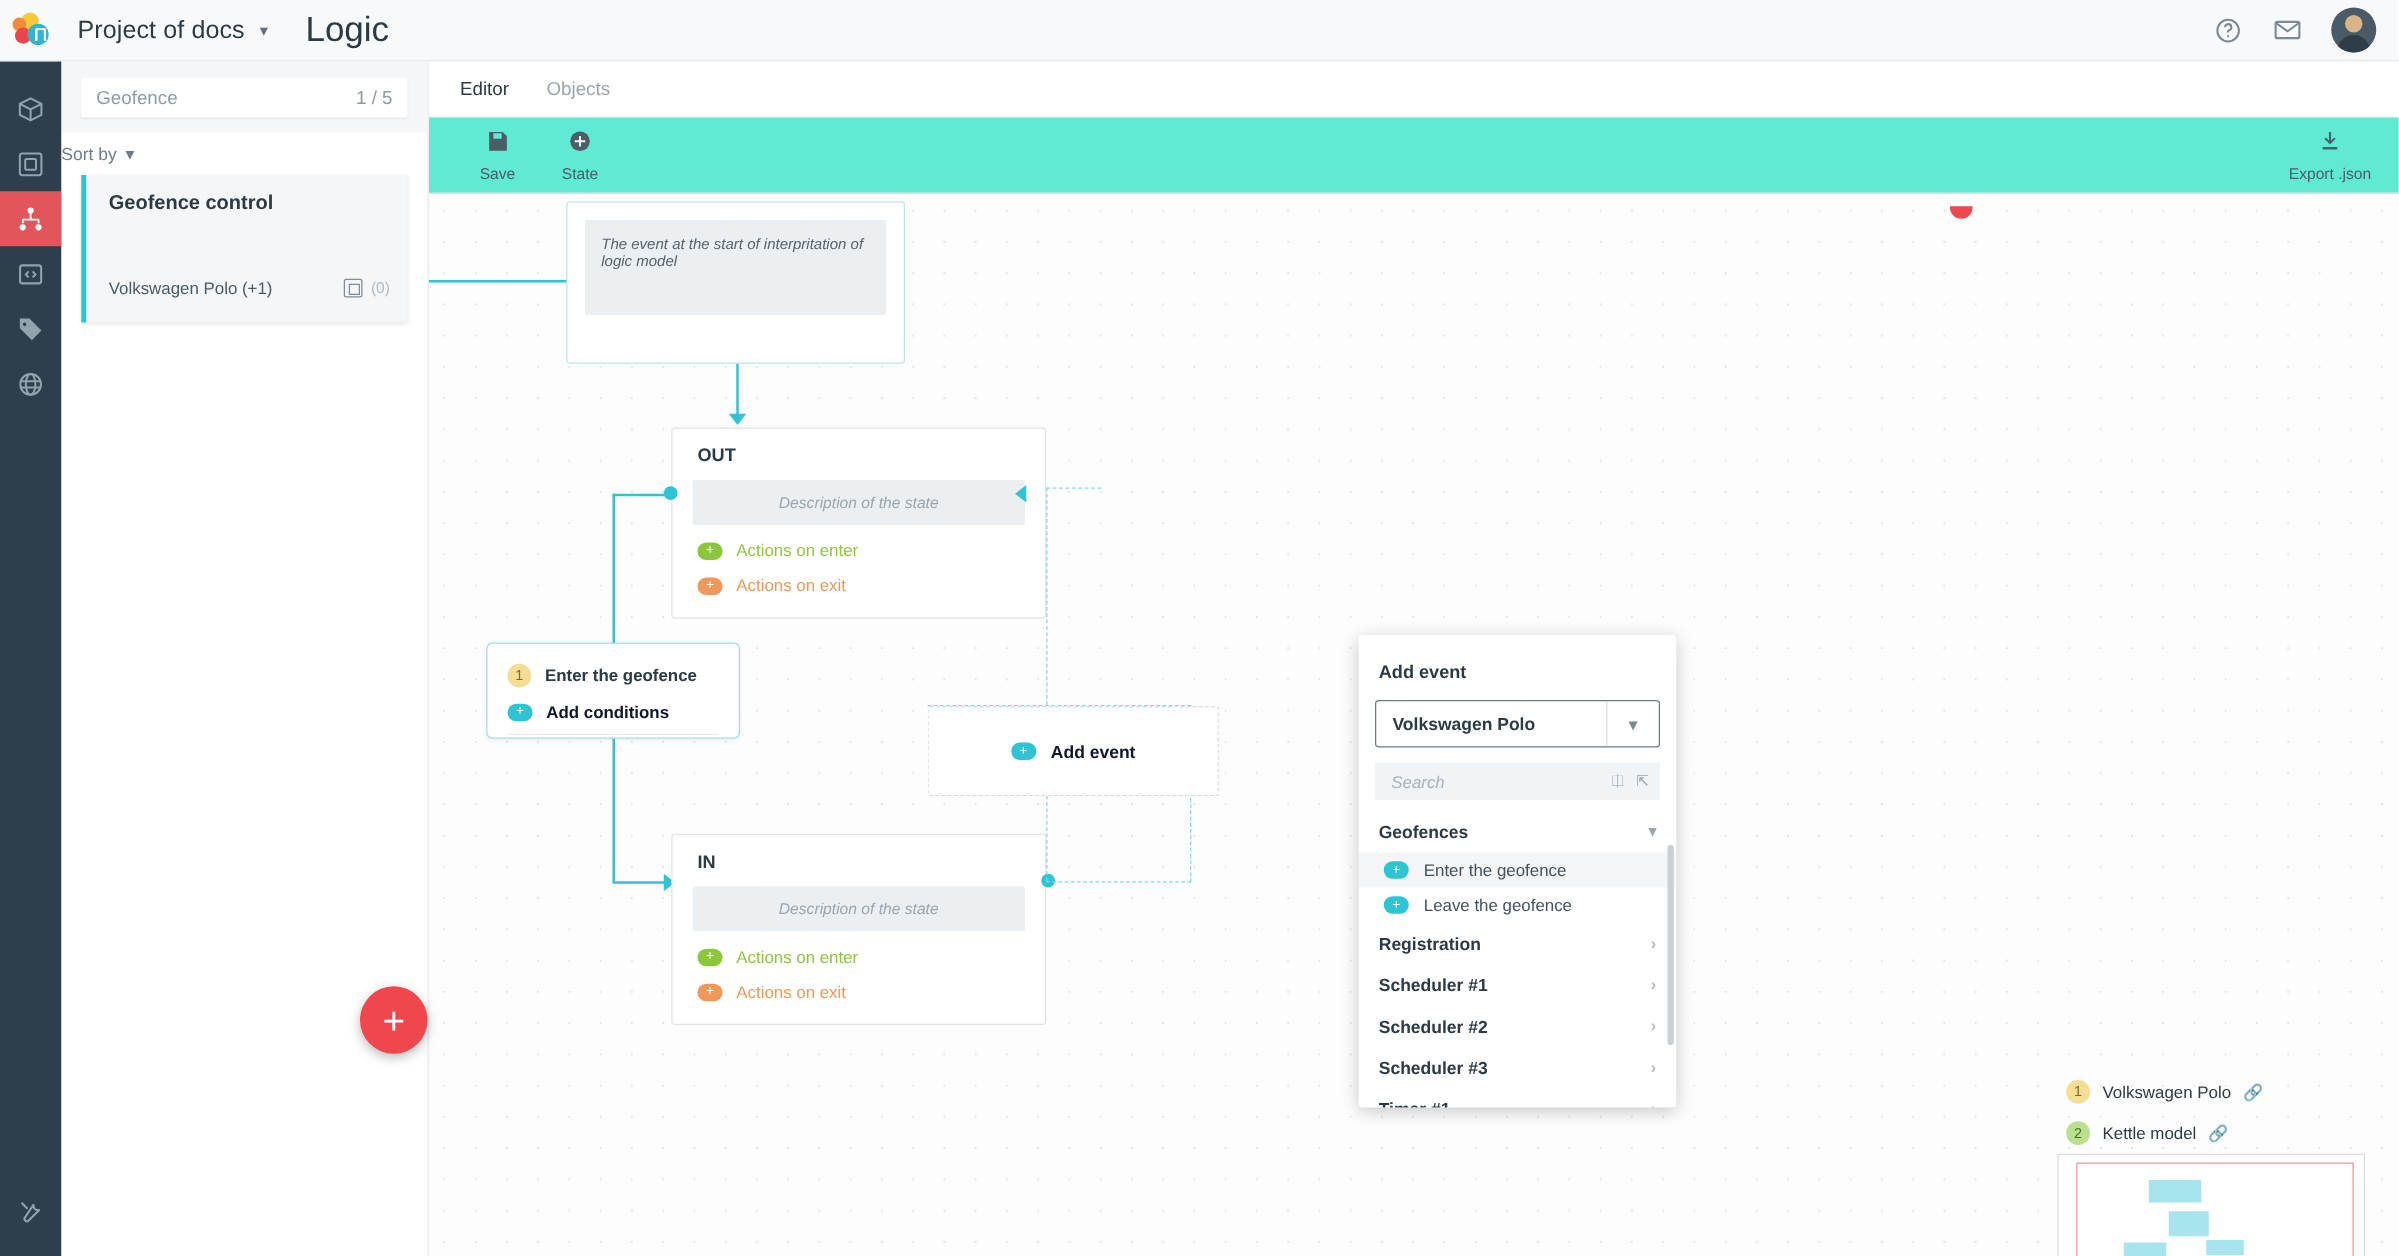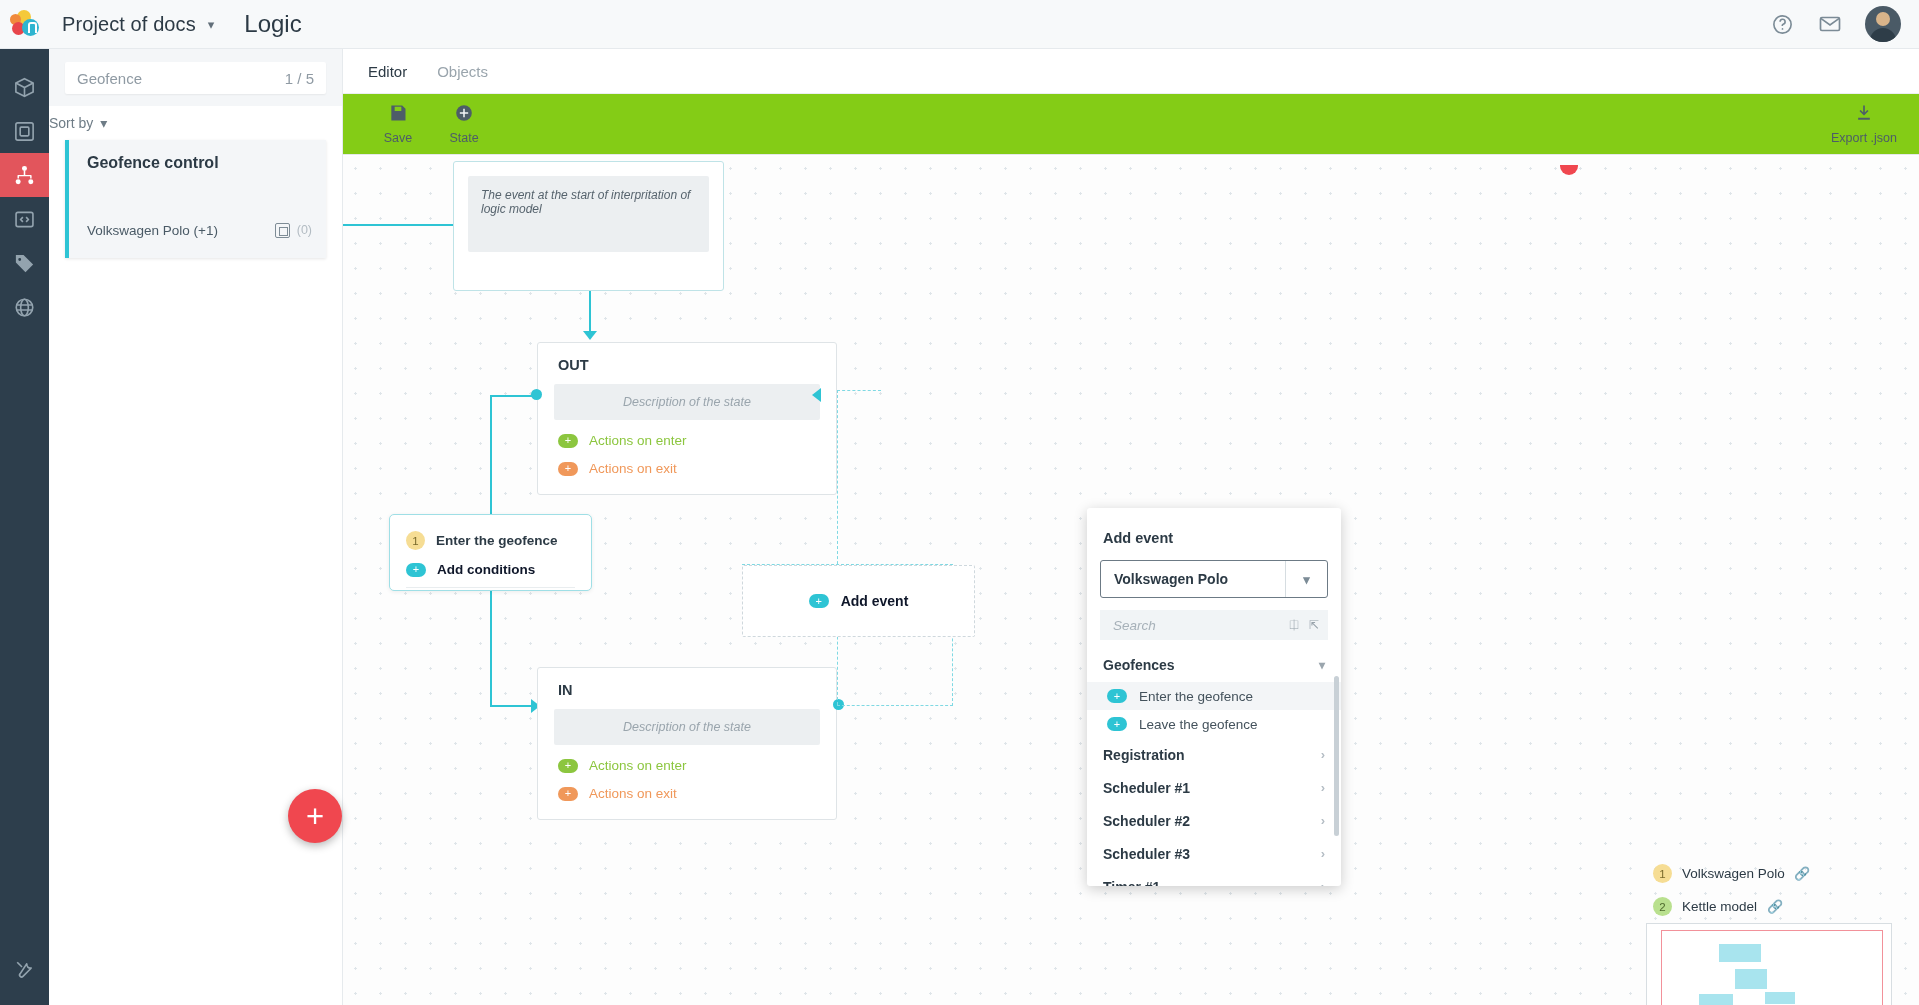--- a/index.html
+++ b/index.html
@@ -26,21 +26,21 @@
   .lg-b { width: 17px; height: 17px; background: #2fb5d0; left: 12px; top: 9px; }
   .lg-b::after {
     content: ""; position: absolute; left: 6px; top: 3px;
     width: 5px; height: 9px; border: 2px solid #ffffff; border-radius: 3px 3px 0 0;
     border-bottom: none;
   }
   .proj-title {
     font-size: 20px; color: #2c3a45; font-weight: 400; margin-left: 13px; letter-spacing: .1px;
   }
   .proj-caret { margin-left: 12px; color: #63707a; font-size: 13px; }
-  .logic-title { font-size: 24px; color: #2c3a45; margin-left: 30px; }
+  .logic-title { font-size: 28px; color: #2c3a45; margin-left: 30px; }
   .top-right { margin-left: auto; display: flex; align-items: center; gap: 22px; padding-right: 18px; }
   .icon-btn { width: 26px; height: 26px; color: #7b8b96; display: flex; align-items: center; justify-content: center; }
   .avatar {
     width: 36px; height: 36px; border-radius: 50%;
     background: #4a5a66; overflow: hidden; position: relative;
   }
   .avatar::before {
     content: ""; position: absolute; left: 11px; top: 6px; width: 14px; height: 14px;
     border-radius: 50%; background: #d9b48a;
   }
@@ -107,21 +107,21 @@
 
   
   .main { position: absolute; left: 343px; top: 49px; width: 1576px; height: 956px; background:#fff; }
   .tabs {
     height: 45px; display: flex; align-items: center; gap: 30px; padding-left: 25px;
     background: #ffffff; border-bottom: 1px solid #eceff1;
   }
   .tab { font-size: 15px; color: #9aa5ad; }
   .tab.active { color: #2c3a45; }
   .toolbar {
-    height: 61px; background: #84cc16; display: flex; align-items: center;
+    height: 61px; background: #5eead4; display: flex; align-items: center;
     padding: 0 22px; border-bottom: 1px solid #e4e8ea; position: relative;
   }
   .tool {
     width: 66px; display: flex; flex-direction: column; align-items: center; gap: 4px;
     color: #4d5d68;
   }
   .tool .lbl { font-size: 12.5px; color: #4d5d68; }
   .tool-right { margin-left: auto; }
 
   

